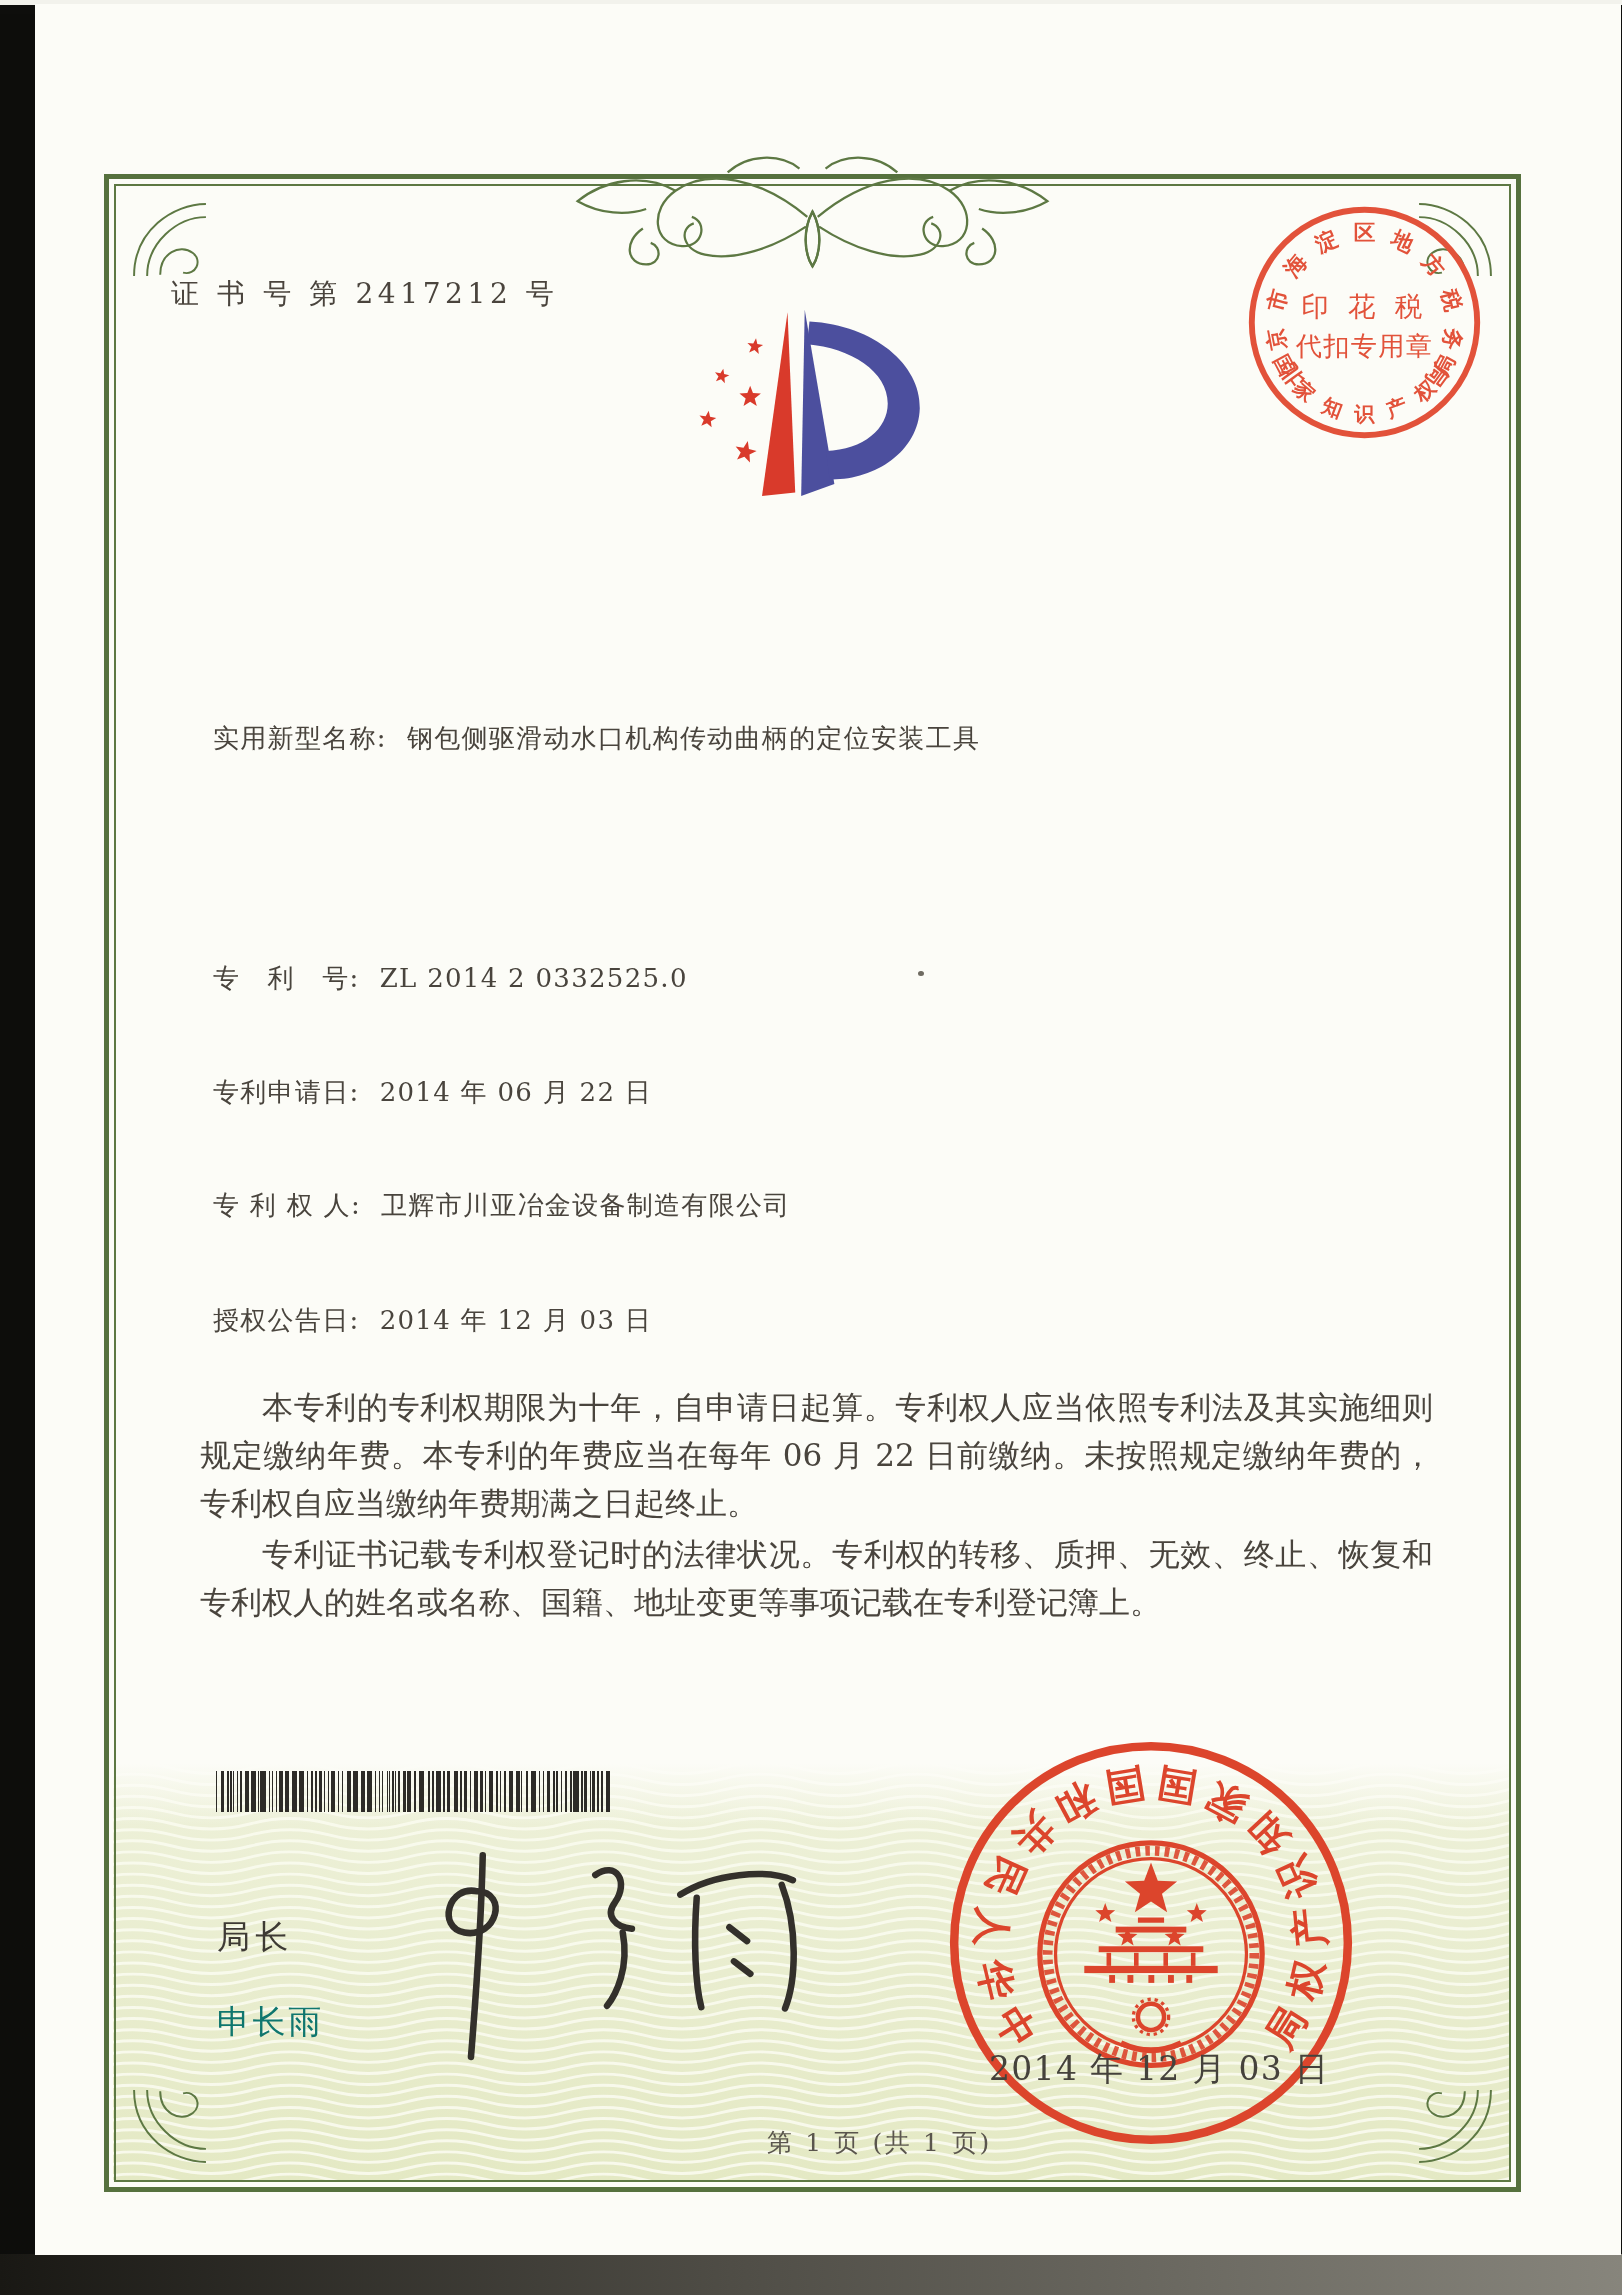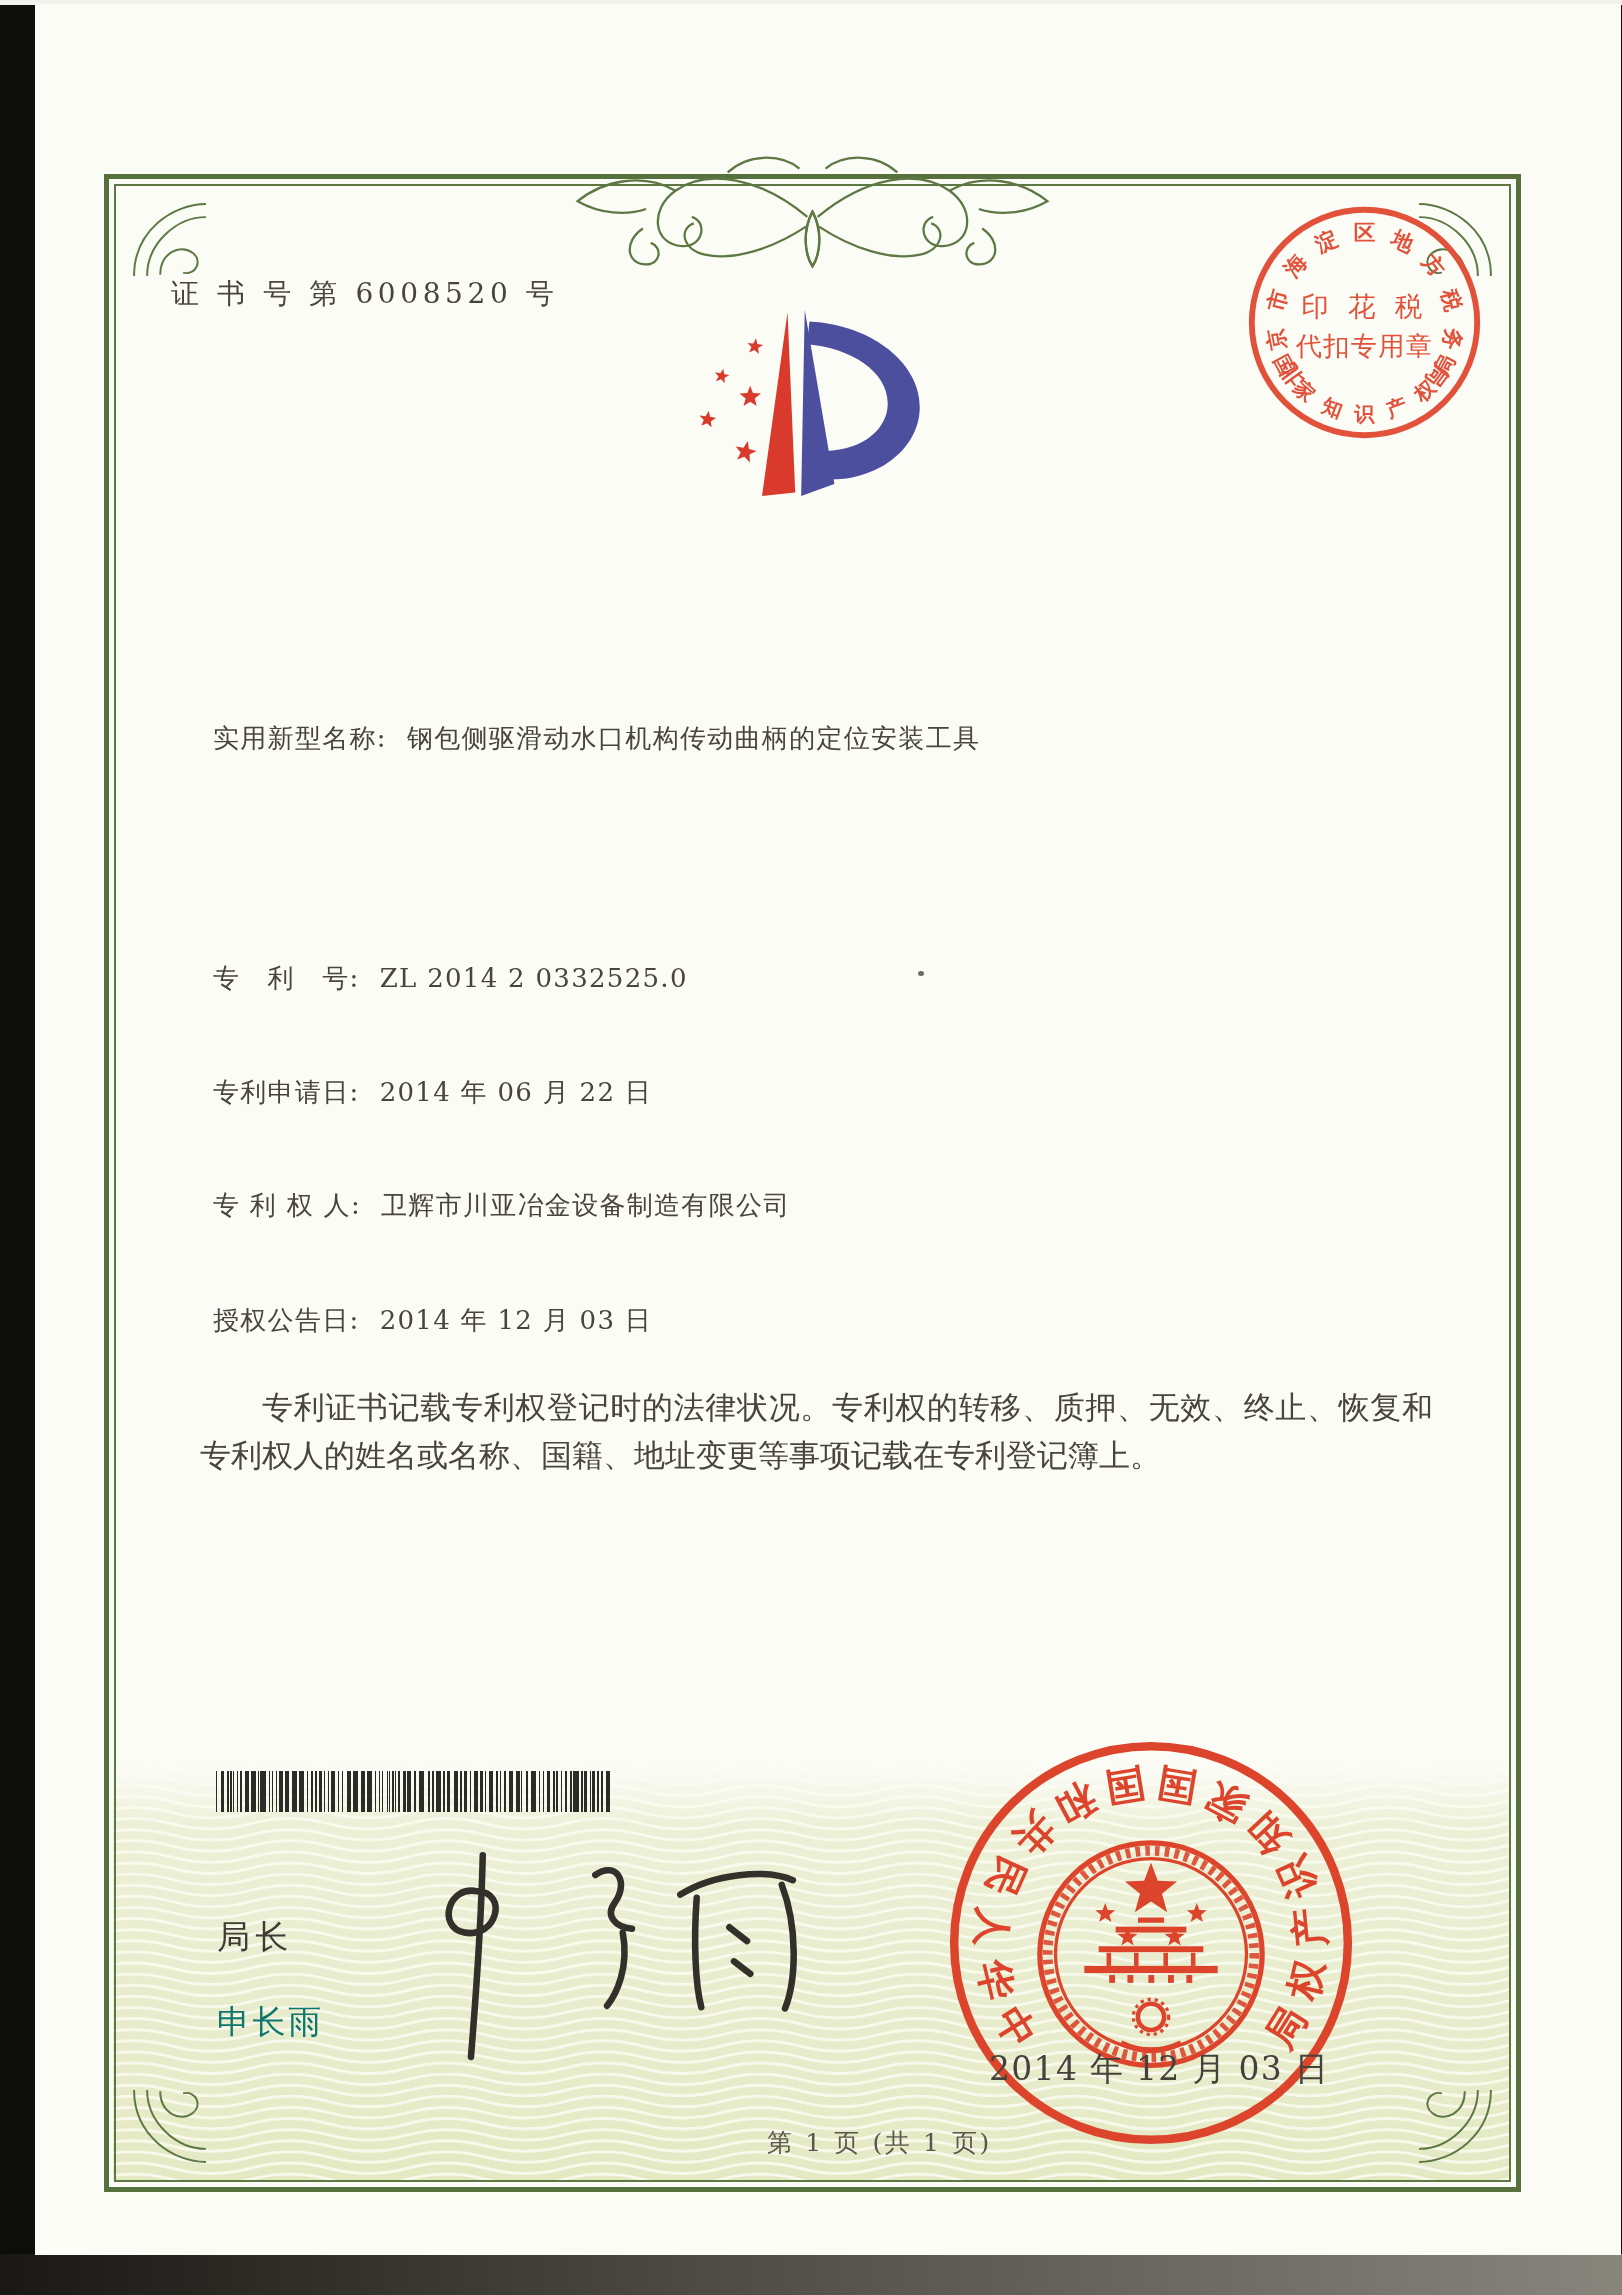--- a/index.html
+++ b/index.html
@@ -150,21 +150,21 @@
     <g fill="none" stroke="#5d7843" stroke-width="3.5" transform="translate(760,0) scale(-1,1)">
         <path d="M372,130 C300,70 220,55 170,90 C130,118 135,172 180,175 C212,177 220,138 195,130"></path>
         <path d="M370,145 C320,178 260,198 215,188 C180,180 175,148 198,140"></path>
         <path d="M170,90 C120,62 60,74 20,106 C55,126 95,128 125,118"></path>
         <path d="M120,148 C90,168 95,203 125,203 C148,203 150,176 132,170"></path>
         <path d="M250,62 C280,34 330,32 360,56"></path>
         <path d="M380,122 C366,148 366,184 380,206 C394,184 394,148 380,122 Z"></path>
       </g>
       </svg>
 
-    <div class="cert-number">证 书 号 第 6008520 号</div>
+    <div class="cert-number">证 书 号 第 2417212 号</div>
 
     <svg class="abs" id="logo-svg" style="left:644px;top:271px" width="255" height="232" viewBox="0 0 430 390">
       <polygon class="logo-red" points="183,62 140,372 196,366" fill="#d93a2b"></polygon>
       <polygon class="logo-blue" points="212,58 206,372 262,352" fill="#4c4f9e"></polygon>
       <path class="logo-blue" d="M220,78 C330,84 408,152 406,224 C404,298 328,346 254,344 L248,296 C312,294 352,258 352,216 C352,162 290,122 216,116 Z" fill="#4c4f9e"></path>
       <g id="logo-stars">
           <path d="M129.9,106.1L132.1,115.8L141.8,117.6L133.3,122.6L134.6,132.4L127.2,125.8L118.3,130.1L122.2,121.0L115.4,113.9L125.2,114.8Z" fill="#d93a2b"></path>
           <path d="M74.7,157.3L76.1,166.3L84.9,168.6L76.7,172.7L77.3,181.9L70.9,175.3L62.3,178.7L66.6,170.6L60.7,163.5L69.8,165.0Z" fill="#d93a2b"></path>
           <path d="M120.0,186.0L124.7,198.5L138.1,199.1L127.6,207.5L131.2,220.4L120.0,213.0L108.8,220.4L112.4,207.5L101.9,199.1L115.3,198.5Z" fill="#d93a2b"></path>
           <path d="M50.1,228.1L52.4,238.5L62.8,240.4L53.7,245.8L55.0,256.2L47.1,249.2L37.6,253.8L41.8,244.1L34.5,236.4L45.0,237.4Z" fill="#d93a2b"></path>
@@ -214,20 +214,21 @@
       <span class="fvalue">卫辉市川亚冶金设备制造有限公司</span>
     </div>
     <div class="field-row" style="top:1299px">
       <span class="flabel">授权公告日:</span>
       <span class="fvalue">2014 年 12 月 03 日</span>
     </div>
 
     <div class="speck"></div>
 
     <div class="legal">
+      <p>本专利的专利权期限为十年，自申请日起算。专利权人应当依照专利法及其实施细则规定缴纳年费。本专利的年费应当在每年 06 月 22 日前缴纳。未按照规定缴纳年费的，专利权自应当缴纳年费期满之日起终止。</p>
       <p>专利证书记载专利权登记时的法律状况。专利权的转移、质押、无效、终止、恢复和专利权人的姓名或名称、国籍、地址变更等事项记载在专利登记簿上。</p>
     </div>
 
     <div class="barcode" id="barcode"><span style="display: inline-block; vertical-align: top; height: 41px; width: 1.3px; margin-right: 3.3px; background: rgb(45, 43, 39);"></span><span style="display: inline-block; vertical-align: top; height: 41px; width: 3.9px; margin-right: 2.6px; background: rgb(45, 43, 39);"></span><span style="display: inline-block; vertical-align: top; height: 41px; width: 2px; margin-right: 1.3px; background: rgb(45, 43, 39);"></span><span style="display: inline-block; vertical-align: top; height: 41px; width: 1.3px; margin-right: 1.3px; background: rgb(45, 43, 39);"></span><span style="display: inline-block; vertical-align: top; height: 41px; width: 1.3px; margin-right: 2.6px; background: rgb(45, 43, 39);"></span><span style="display: inline-block; vertical-align: top; height: 41px; width: 1.3px; margin-right: 2px; background: rgb(45, 43, 39);"></span><span style="display: inline-block; vertical-align: top; height: 41px; width: 2px; margin-right: 3.3px; background: rgb(45, 43, 39);"></span><span style="display: inline-block; vertical-align: top; height: 41px; width: 3.9px; margin-right: 1.3px; background: rgb(45, 43, 39);"></span><span style="display: inline-block; vertical-align: top; height: 41px; width: 5.2px; margin-right: 2px; background: rgb(45, 43, 39);"></span><span style="display: inline-block; vertical-align: top; height: 41px; width: 1.3px; margin-right: 1.3px; background: rgb(45, 43, 39);"></span><span style="display: inline-block; vertical-align: top; height: 41px; width: 5.2px; margin-right: 3.3px; background: rgb(45, 43, 39);"></span><span style="display: inline-block; vertical-align: top; height: 41px; width: 1.3px; margin-right: 1.3px; background: rgb(45, 43, 39);"></span><span style="display: inline-block; vertical-align: top; height: 41px; width: 1.3px; margin-right: 3.3px; background: rgb(45, 43, 39);"></span><span style="display: inline-block; vertical-align: top; height: 41px; width: 1.3px; margin-right: 2px; background: rgb(45, 43, 39);"></span><span style="display: inline-block; vertical-align: top; height: 41px; width: 3.9px; margin-right: 2px; background: rgb(45, 43, 39);"></span><span style="display: inline-block; vertical-align: top; height: 41px; width: 3.9px; margin-right: 2.6px; background: rgb(45, 43, 39);"></span><span style="display: inline-block; vertical-align: top; height: 41px; width: 5.2px; margin-right: 2px; background: rgb(45, 43, 39);"></span><span style="display: inline-block; vertical-align: top; height: 41px; width: 5.2px; margin-right: 2.6px; background: rgb(45, 43, 39);"></span><span style="display: inline-block; vertical-align: top; height: 41px; width: 1.3px; margin-right: 3.3px; background: rgb(45, 43, 39);"></span><span style="display: inline-block; vertical-align: top; height: 41px; width: 2px; margin-right: 1.3px; background: rgb(45, 43, 39);"></span><span style="display: inline-block; vertical-align: top; height: 41px; width: 2.6px; margin-right: 2px; background: rgb(45, 43, 39);"></span><span style="display: inline-block; vertical-align: top; height: 41px; width: 2.6px; margin-right: 2px; background: rgb(45, 43, 39);"></span><span style="display: inline-block; vertical-align: top; height: 41px; width: 1.3px; margin-right: 2.6px; background: rgb(45, 43, 39);"></span><span style="display: inline-block; vertical-align: top; height: 41px; width: 1.3px; margin-right: 2px; background: rgb(45, 43, 39);"></span><span style="display: inline-block; vertical-align: top; height: 41px; width: 3.9px; margin-right: 3.3px; background: rgb(45, 43, 39);"></span><span style="display: inline-block; vertical-align: top; height: 41px; width: 1.3px; margin-right: 2.6px; background: rgb(45, 43, 39);"></span><span style="display: inline-block; vertical-align: top; height: 41px; width: 1.3px; margin-right: 3.3px; background: rgb(45, 43, 39);"></span><span style="display: inline-block; vertical-align: top; height: 41px; width: 3.9px; margin-right: 2px; background: rgb(45, 43, 39);"></span><span style="display: inline-block; vertical-align: top; height: 41px; width: 5.2px; margin-right: 3.3px; background: rgb(45, 43, 39);"></span><span style="display: inline-block; vertical-align: top; height: 41px; width: 3.9px; margin-right: 2px; background: rgb(45, 43, 39);"></span><span style="display: inline-block; vertical-align: top; height: 41px; width: 5.2px; margin-right: 2.6px; background: rgb(45, 43, 39);"></span><span style="display: inline-block; vertical-align: top; height: 41px; width: 1.3px; margin-right: 2.6px; background: rgb(45, 43, 39);"></span><span style="display: inline-block; vertical-align: top; height: 41px; width: 1.3px; margin-right: 2px; background: rgb(45, 43, 39);"></span><span style="display: inline-block; vertical-align: top; height: 41px; width: 1.3px; margin-right: 3.3px; background: rgb(45, 43, 39);"></span><span style="display: inline-block; vertical-align: top; height: 41px; width: 1.3px; margin-right: 1.3px; background: rgb(45, 43, 39);"></span><span style="display: inline-block; vertical-align: top; height: 41px; width: 1.3px; margin-right: 1.3px; background: rgb(45, 43, 39);"></span><span style="display: inline-block; vertical-align: top; height: 41px; width: 2px; margin-right: 1.3px; background: rgb(45, 43, 39);"></span><span style="display: inline-block; vertical-align: top; height: 41px; width: 1.3px; margin-right: 1.3px; background: rgb(45, 43, 39);"></span><span style="display: inline-block; vertical-align: top; height: 41px; width: 2.6px; margin-right: 3.3px; background: rgb(45, 43, 39);"></span><span style="display: inline-block; vertical-align: top; height: 41px; width: 2.6px; margin-right: 1.3px; background: rgb(45, 43, 39);"></span><span style="display: inline-block; vertical-align: top; height: 41px; width: 3.9px; margin-right: 2.6px; background: rgb(45, 43, 39);"></span><span style="display: inline-block; vertical-align: top; height: 41px; width: 2px; margin-right: 3.3px; background: rgb(45, 43, 39);"></span><span style="display: inline-block; vertical-align: top; height: 41px; width: 5.2px; margin-right: 3.3px; background: rgb(45, 43, 39);"></span><span style="display: inline-block; vertical-align: top; height: 41px; width: 2.6px; margin-right: 1.3px; background: rgb(45, 43, 39);"></span><span style="display: inline-block; vertical-align: top; height: 41px; width: 2px; margin-right: 2px; background: rgb(45, 43, 39);"></span><span style="display: inline-block; vertical-align: top; height: 41px; width: 5.2px; margin-right: 2.6px; background: rgb(45, 43, 39);"></span><span style="display: inline-block; vertical-align: top; height: 41px; width: 2px; margin-right: 1.3px; background: rgb(45, 43, 39);"></span><span style="display: inline-block; vertical-align: top; height: 41px; width: 3.9px; margin-right: 3.3px; background: rgb(45, 43, 39);"></span><span style="display: inline-block; vertical-align: top; height: 41px; width: 3.9px; margin-right: 2px; background: rgb(45, 43, 39);"></span><span style="display: inline-block; vertical-align: top; height: 41px; width: 2.6px; margin-right: 2px; background: rgb(45, 43, 39);"></span><span style="display: inline-block; vertical-align: top; height: 41px; width: 2.6px; margin-right: 3.3px; background: rgb(45, 43, 39);"></span><span style="display: inline-block; vertical-align: top; height: 41px; width: 1.3px; margin-right: 2.6px; background: rgb(45, 43, 39);"></span><span style="display: inline-block; vertical-align: top; height: 41px; width: 3.9px; margin-right: 2px; background: rgb(45, 43, 39);"></span><span style="display: inline-block; vertical-align: top; height: 41px; width: 2.6px; margin-right: 2px; background: rgb(45, 43, 39);"></span><span style="display: inline-block; vertical-align: top; height: 41px; width: 1.3px; margin-right: 3.3px; background: rgb(45, 43, 39);"></span><span style="display: inline-block; vertical-align: top; height: 41px; width: 3.9px; margin-right: 3.3px; background: rgb(45, 43, 39);"></span><span style="display: inline-block; vertical-align: top; height: 41px; width: 1.3px; margin-right: 2px; background: rgb(45, 43, 39);"></span><span style="display: inline-block; vertical-align: top; height: 41px; width: 1.3px; margin-right: 3.3px; background: rgb(45, 43, 39);"></span><span style="display: inline-block; vertical-align: top; height: 41px; width: 1.3px; margin-right: 3.3px; background: rgb(45, 43, 39);"></span><span style="display: inline-block; vertical-align: top; height: 41px; width: 3.9px; margin-right: 3.3px; background: rgb(45, 43, 39);"></span><span style="display: inline-block; vertical-align: top; height: 41px; width: 3.9px; margin-right: 1.3px; background: rgb(45, 43, 39);"></span><span style="display: inline-block; vertical-align: top; height: 41px; width: 1.3px; margin-right: 3.3px; background: rgb(45, 43, 39);"></span><span style="display: inline-block; vertical-align: top; height: 41px; width: 2.6px; margin-right: 2.6px; background: rgb(45, 43, 39);"></span><span style="display: inline-block; vertical-align: top; height: 41px; width: 5.2px; margin-right: 2.6px; background: rgb(45, 43, 39);"></span><span style="display: inline-block; vertical-align: top; height: 41px; width: 1.3px; margin-right: 2.6px; background: rgb(45, 43, 39);"></span><span style="display: inline-block; vertical-align: top; height: 41px; width: 1.3px; margin-right: 2.6px; background: rgb(45, 43, 39);"></span><span style="display: inline-block; vertical-align: top; height: 41px; width: 3.9px; margin-right: 2.6px; background: rgb(45, 43, 39);"></span><span style="display: inline-block; vertical-align: top; height: 41px; width: 2px; margin-right: 1.3px; background: rgb(45, 43, 39);"></span><span style="display: inline-block; vertical-align: top; height: 41px; width: 1.3px; margin-right: 3.3px; background: rgb(45, 43, 39);"></span><span style="display: inline-block; vertical-align: top; height: 41px; width: 1.3px; margin-right: 3.3px; background: rgb(45, 43, 39);"></span><span style="display: inline-block; vertical-align: top; height: 41px; width: 1.3px; margin-right: 3.3px; background: rgb(45, 43, 39);"></span><span style="display: inline-block; vertical-align: top; height: 41px; width: 2px; margin-right: 1.3px; background: rgb(45, 43, 39);"></span><span style="display: inline-block; vertical-align: top; height: 41px; width: 5.2px; margin-right: 2px; background: rgb(45, 43, 39);"></span><span style="display: inline-block; vertical-align: top; height: 41px; width: 2.6px; margin-right: 1.3px; background: rgb(45, 43, 39);"></span><span style="display: inline-block; vertical-align: top; height: 41px; width: 2.6px; margin-right: 2.6px; background: rgb(45, 43, 39);"></span><span style="display: inline-block; vertical-align: top; height: 41px; width: 1.3px; margin-right: 1.3px; background: rgb(45, 43, 39);"></span><span style="display: inline-block; vertical-align: top; height: 41px; width: 2.6px; margin-right: 2px; background: rgb(45, 43, 39);"></span><span style="display: inline-block; vertical-align: top; height: 41px; width: 2.6px; margin-right: 2px; background: rgb(45, 43, 39);"></span><span style="display: inline-block; vertical-align: top; height: 41px; width: 1.3px; margin-right: 3.3px; background: rgb(45, 43, 39);"></span><span style="display: inline-block; vertical-align: top; height: 41px; width: 3.9px; margin-right: 2px; background: rgb(45, 43, 39);"></span></div>
 
     <div class="role-label">局长</div>
     <div class="role-name">申长雨</div>
 
     <svg class="abs sig-svg" style="left:364px;top:1825px" width="458" height="249" viewBox="0 0 700 380">
       <g fill="none" stroke="#33302b" stroke-width="10" stroke-linecap="round">

